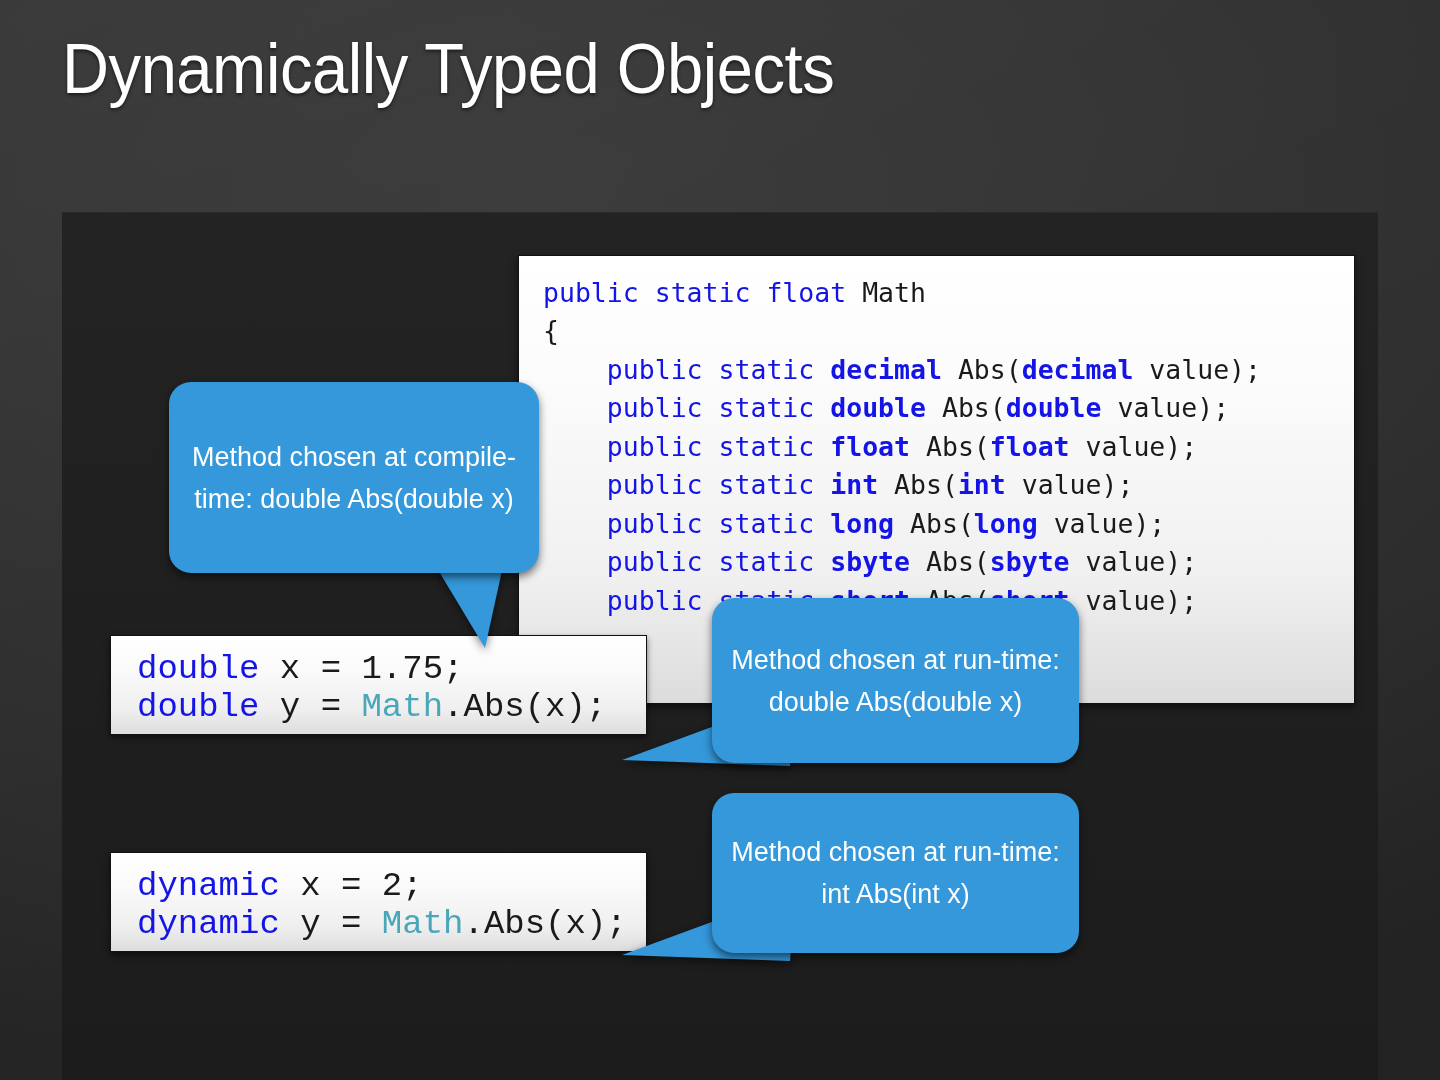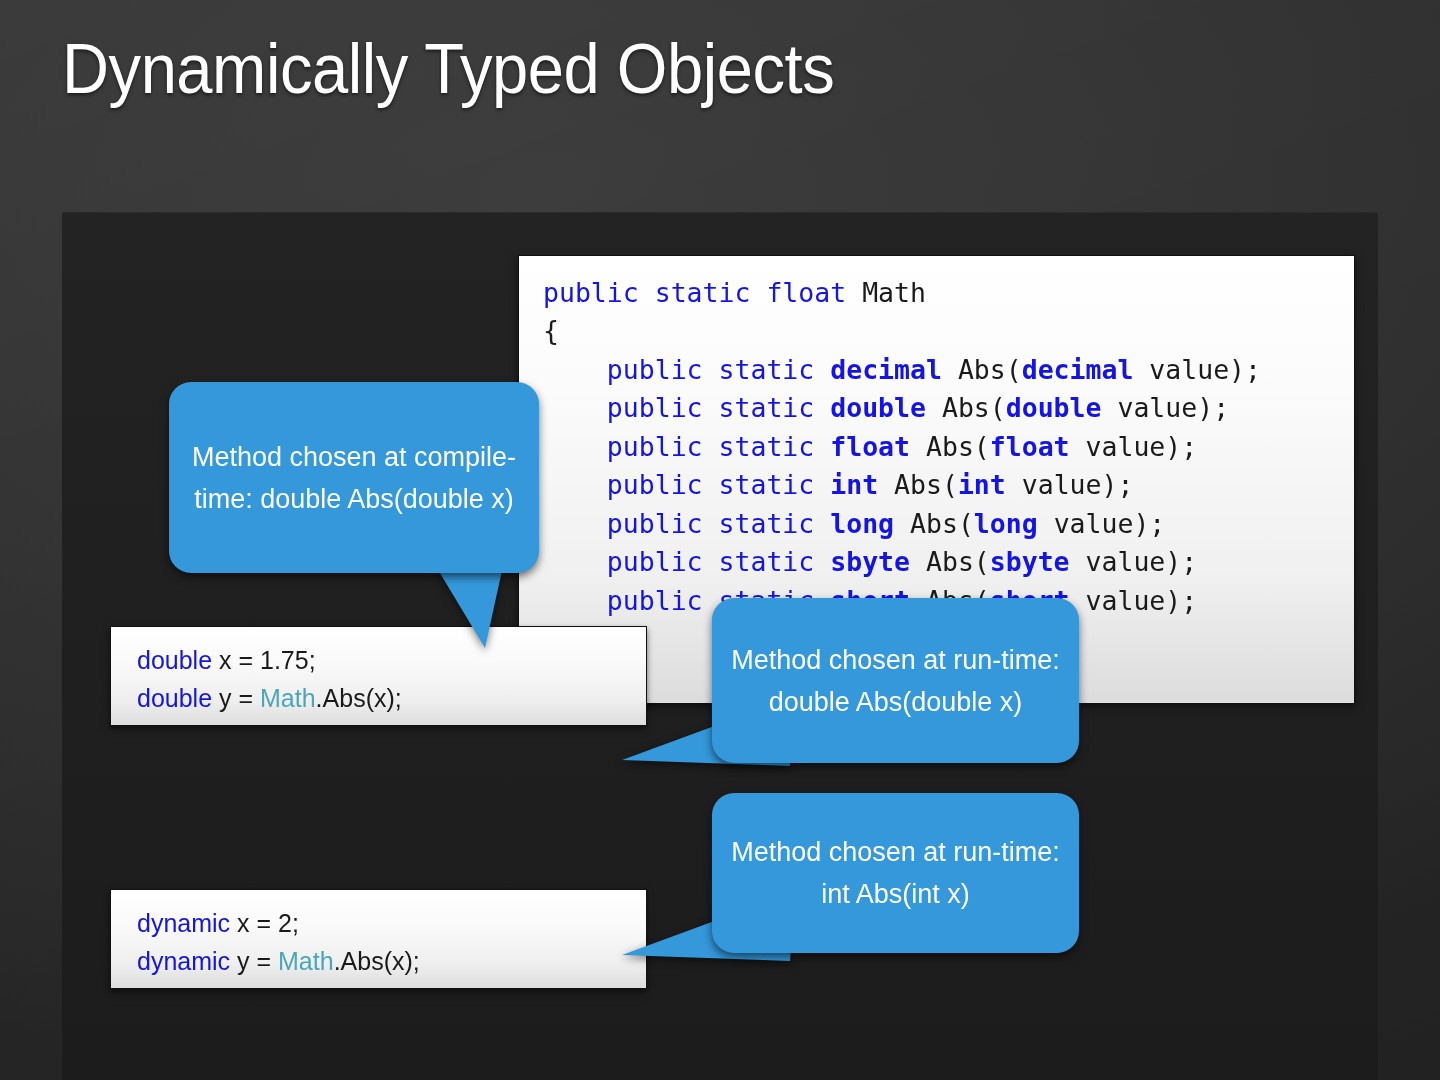--- a/index.html
+++ b/index.html
@@ -82,30 +82,30 @@
   
   .snippet {
     position: absolute;
     left: 110px;
     width: 537px;
     background: linear-gradient(180deg, #ffffff 0%, #fafafa 35%, #efefef 75%, #dddddd 100%);
     border: 1px solid #111111;
     box-shadow: 0 3px 6px rgba(0,0,0,0.55);
     box-sizing: border-box;
     padding: 14px 0 14px 26px;
-    font-family: Liberation Sans, sans-serif;
-    font-size: 25px;
+    font-family: Liberation Mono, monospace;
+    font-size: 34px;
     line-height: 38px;
     color: #1a1a1a;
     white-space: pre;
     overflow: hidden;
   }
   #snippet-1 { top: 601px; height: 100px; }
   #snippet-2 { top: 733px; height: 100px; }
-  #snippet-3 { top: 864px; height: 100px; }
+  #snippet-3 { top: 818px; height: 100px; }
 
   
   .kw   { color: #1414e6; }
   .type { color: #1414e6; font-weight: bold; }
   .cls  { color: #4aa6b8; }
   .plain{ color: #1a1a1a; }
 
   
   .callout {
     position: absolute;

